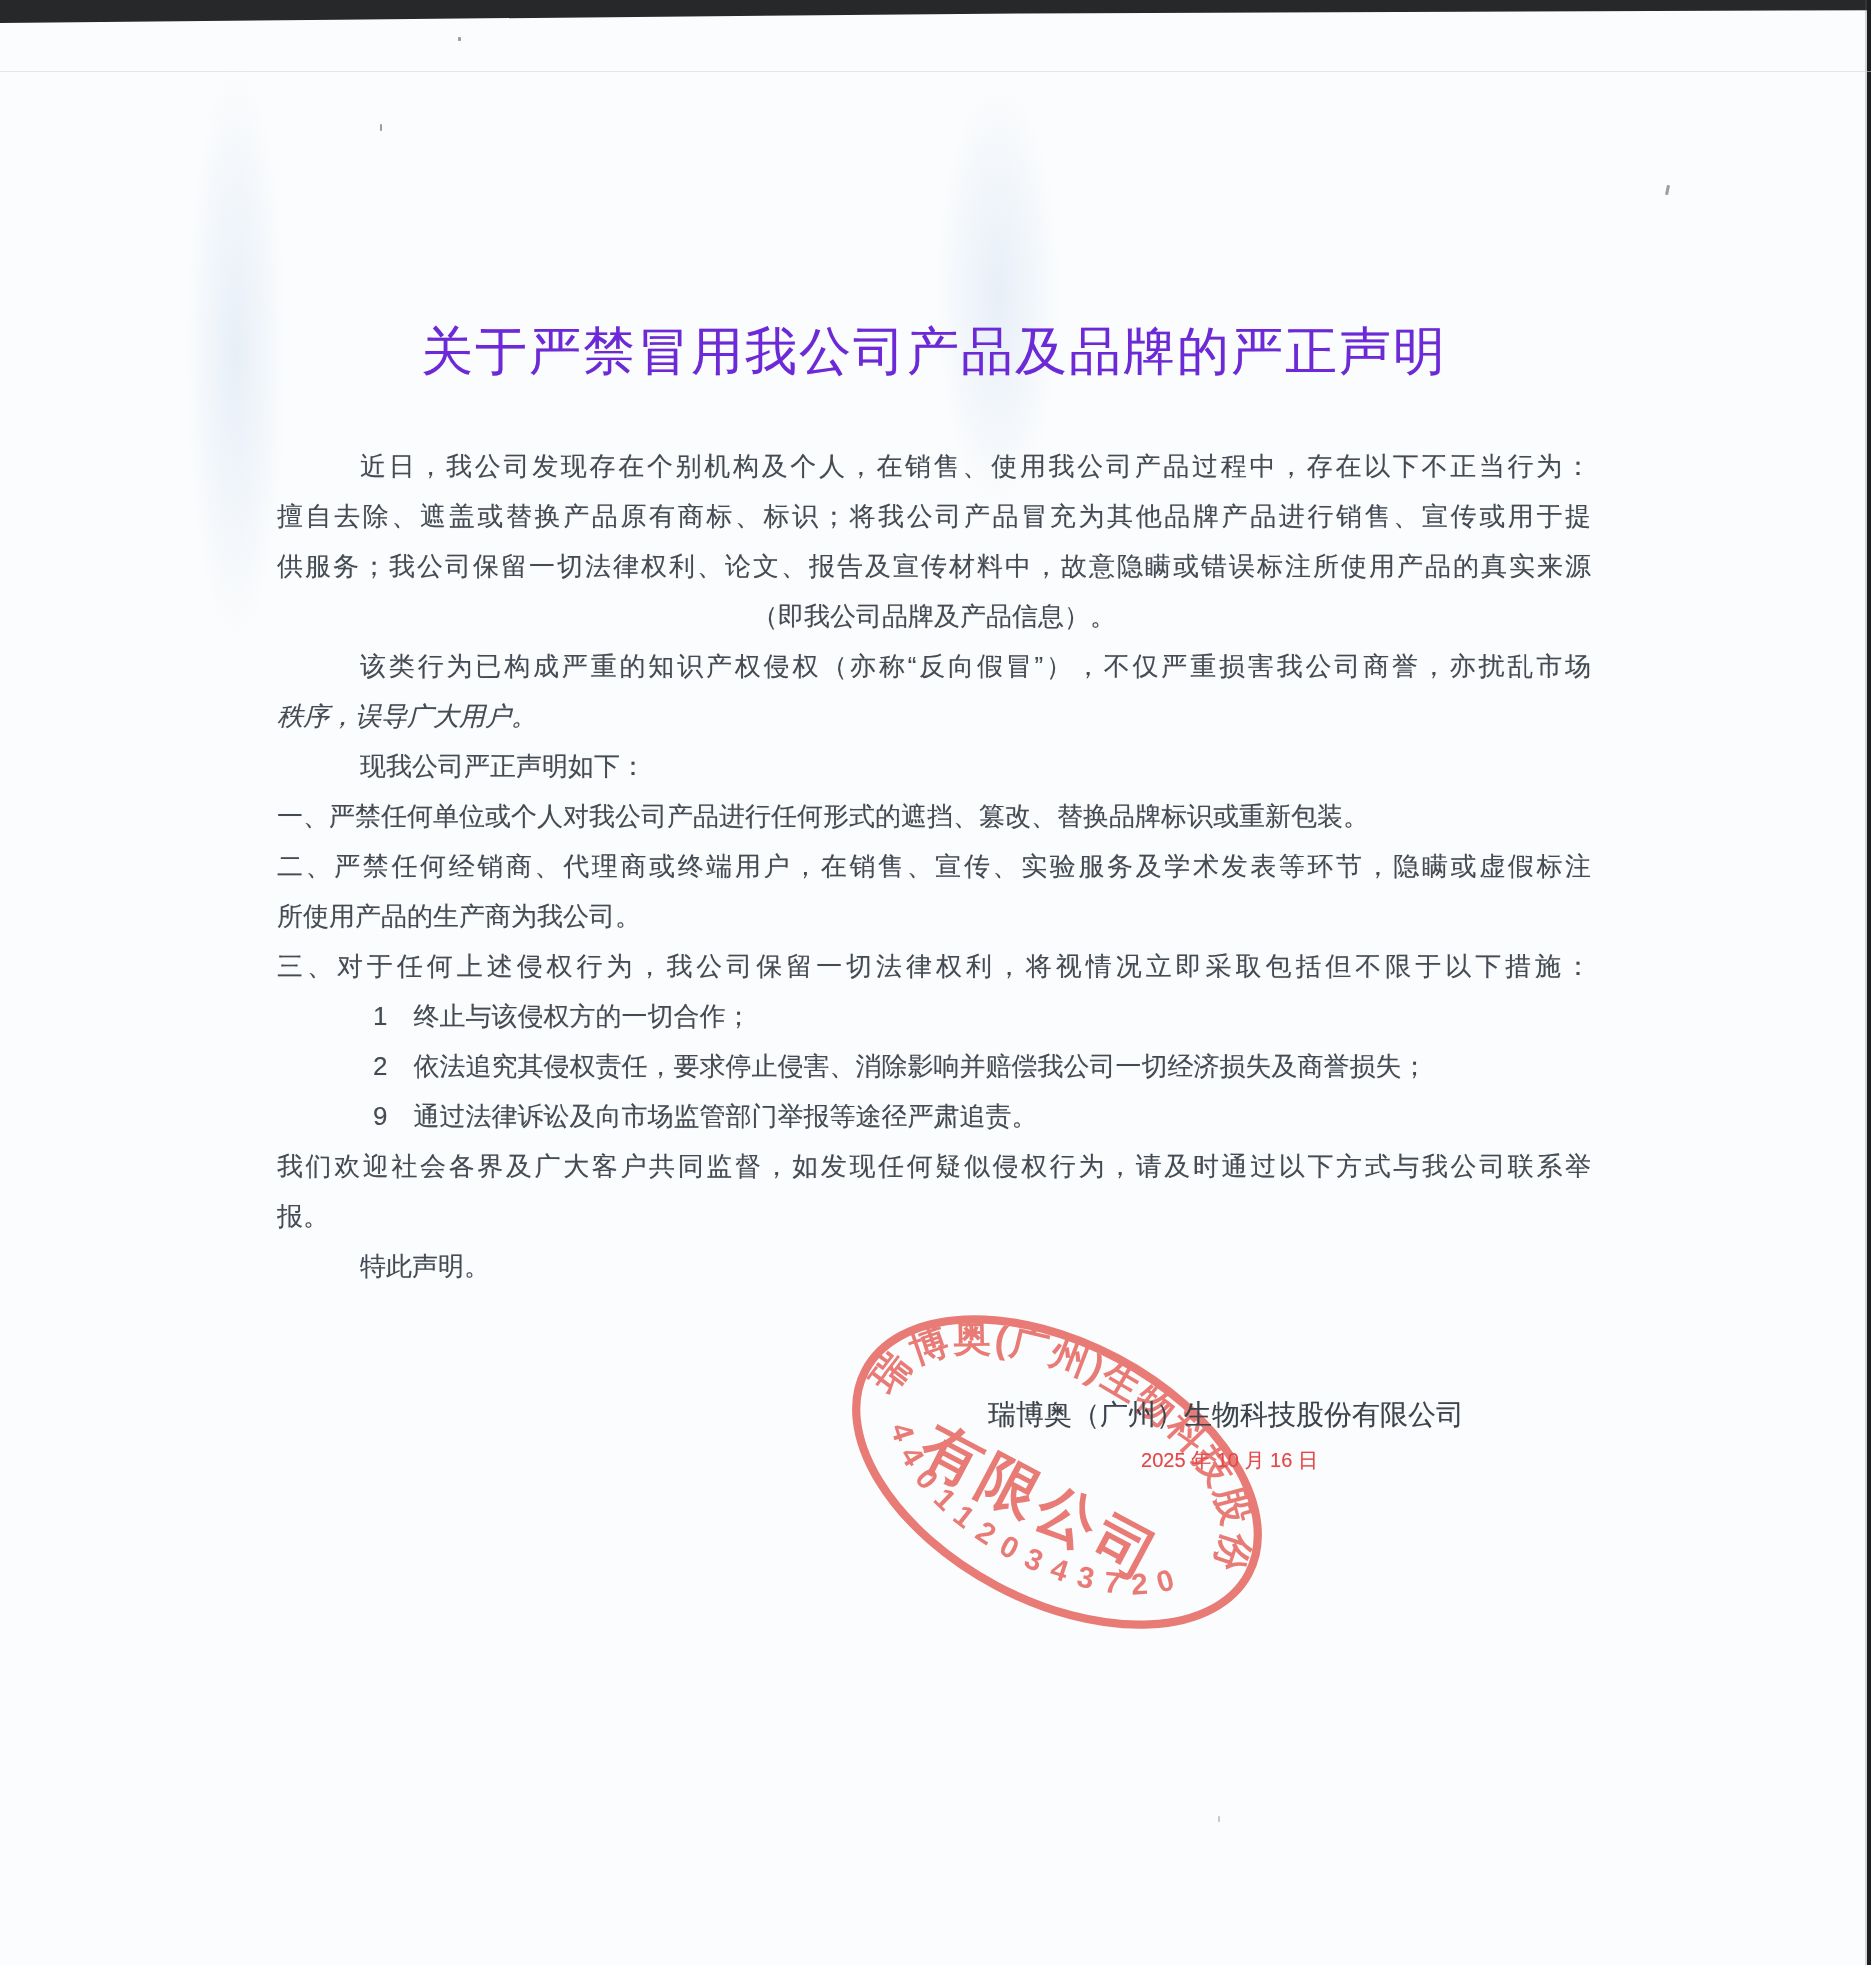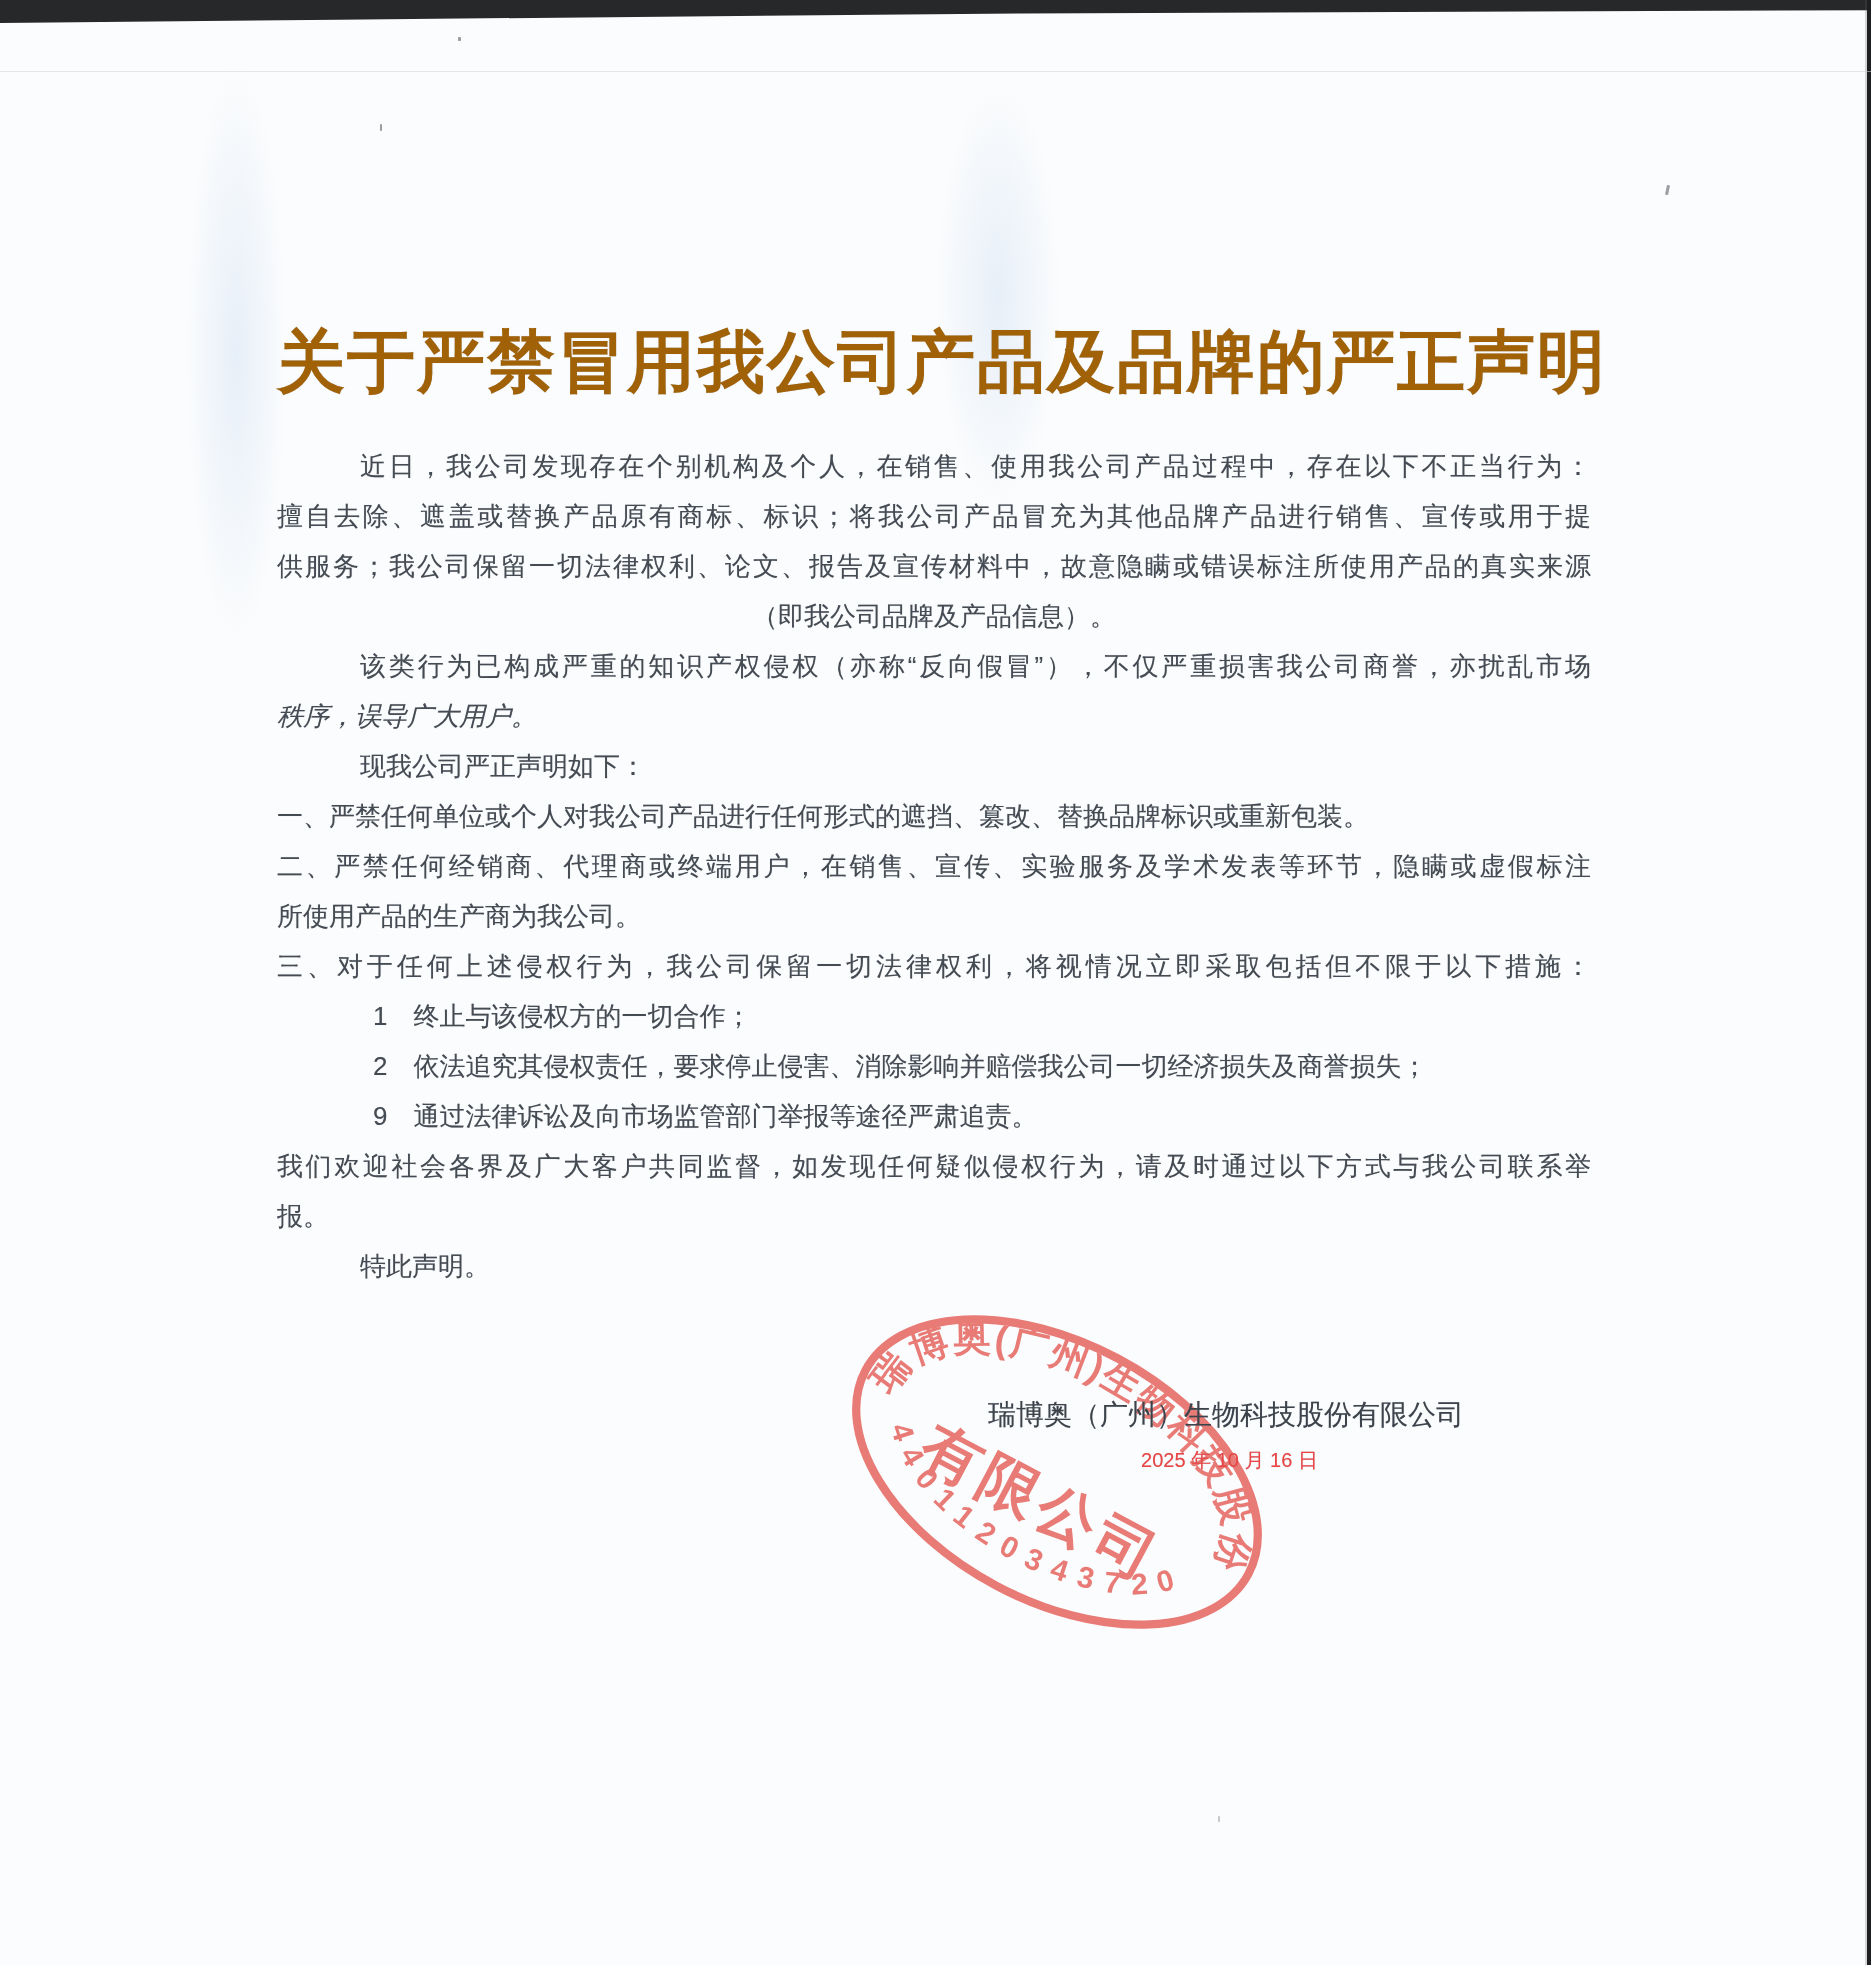--- a/index.html
+++ b/index.html
@@ -29,22 +29,22 @@
     background:rgba(205,212,220,0.55);
   }
   .streak{
     position:absolute;border-radius:50%;
     background:radial-gradient(ellipse at center, rgba(214,228,244,0.55) 0%, rgba(214,228,244,0) 70%);
   }
   .speck{position:absolute;background:#4a4f55;border-radius:0.8px;opacity:.55;}
   
   .doc-title{
     position:absolute;left:277px;top:317px;width:1314px;height:63px;
-    font-size:68px;font-weight:700;letter-spacing:2px;
-    color:#a16207;text-align:center;white-space:nowrap;
+    font-size:52px;font-weight:400;letter-spacing:2px;
+    color:#6d28d9;text-align:center;white-space:nowrap;
     text-shadow:0 0 0.8px rgba(75,83,94,0.35);
   }
   .doc-body{
     position:absolute;left:277px;top:441px;width:1314px;
     font-size:26px;line-height:50px;color:#454b53;
     text-shadow:0 0 0.8px rgba(95,103,114,0.4);
   }
   .doc-line{white-space:normal;}
   .doc-line.fill{text-align:justify;text-align-last:justify;}
   .sig-company{

